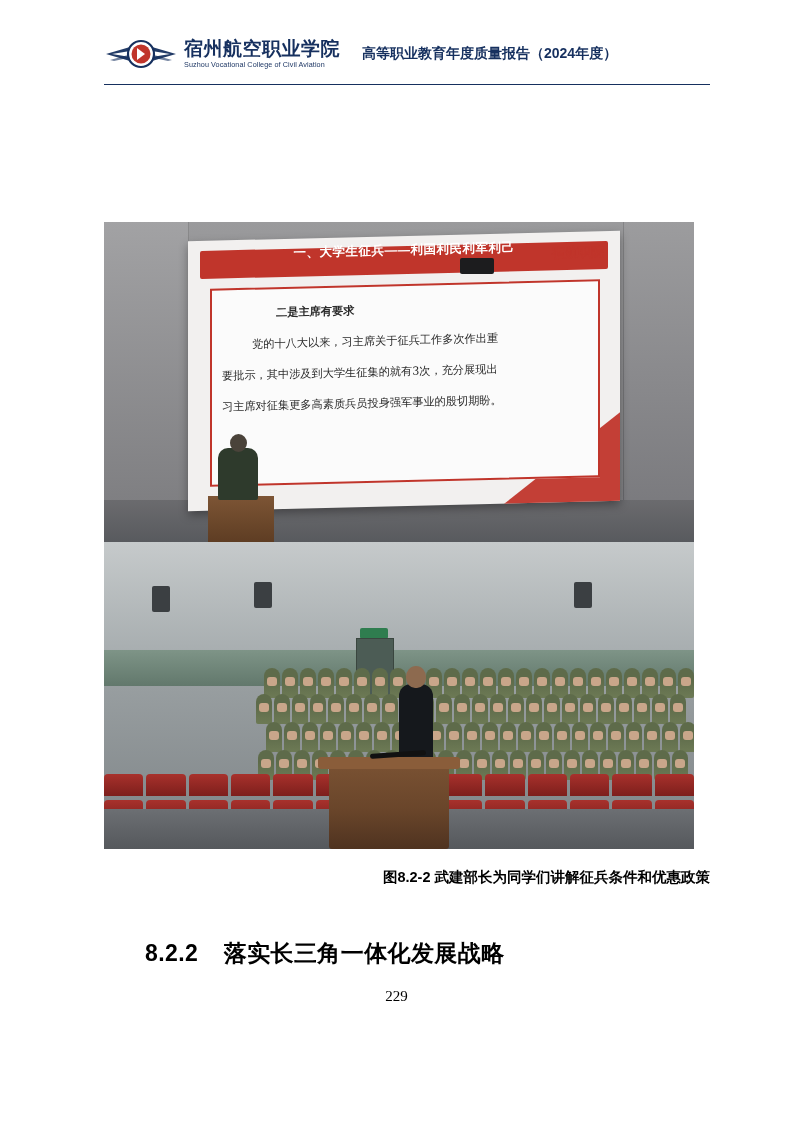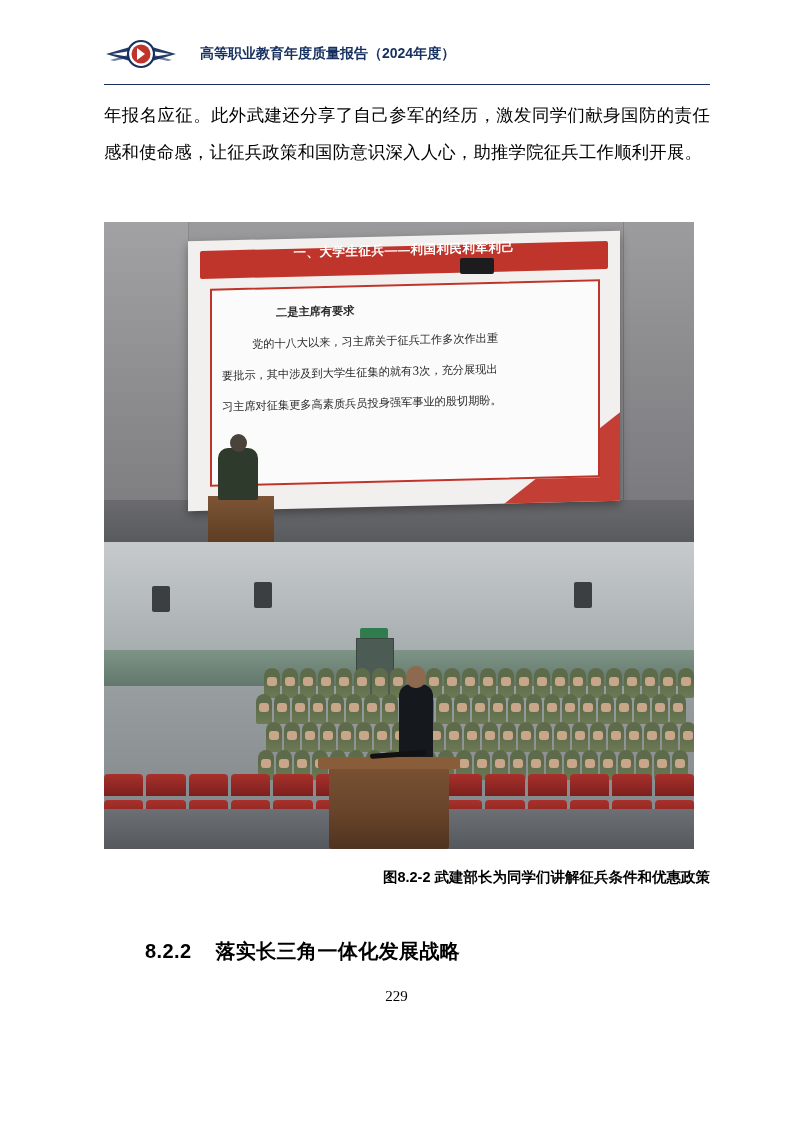--- a/index.html
+++ b/index.html
@@ -370,21 +370,21 @@
     color: #000;
   }
 
   
   .section-heading {
     position: absolute;
     left: 145px;
     top: 938px;
     font-family: "Liberation Sans", sans-serif;
     font-weight: bold;
-    font-size: 20px;
+    font-size: 23px;
     letter-spacing: 0.4px;
     color: #000;
   }
 
   
   .page-number {
     position: absolute;
     left: 0;
     top: 988px;
     width: 793px;
@@ -408,27 +408,30 @@
               <path d="M2 20 L26 13 L26 17 L8 20 L26 23 L26 27 Z" opacity="0.95"></path>
               <path d="M72 20 L48 13 L48 17 L66 20 L48 23 L48 27 Z" opacity="0.95"></path>
               <path d="M6 26 L24 21 L24 24 L10 27 Z" opacity="0.6"></path>
               <path d="M68 26 L50 21 L50 24 L64 27 Z" opacity="0.6"></path>
             </g>
             <circle cx="37" cy="20" r="13" fill="#ffffff" stroke="#16305f" stroke-width="2.2"></circle>
             <circle cx="37" cy="20" r="9.5" fill="#c0352b"></circle>
             <path d="M33 14 L41 20 L33 26 Z" fill="#ffffff"></path>
           </svg>
         </span>
+        <span class="logo-text">
+          <span class="logo-cn">宿州航空职业学院</span>
+          <span class="logo-en">Suzhou Vocational College of Civil Aviation</span>
+        </span>
       </div>
       <div class="header-title">高等职业教育年度质量报告（2024年度）</div>
     </div>
   </div>
   <div class="header-rule"></div>
 
-  <div class="body-text">年报名应征。此外武建还分享了自己参军的经历，激发同学们献身国防的责任感和使命感，让征兵政策和国防意识深入人心，助推学院征兵工作顺利开展。</div>
 
   <div class="figure">
 
     <div class="photo photo-top">
       <div class="wallbg"></div>
       <div class="wall-left-top"></div>
       <div class="wall-right-top"></div>
       <div class="floor-top"></div>
 
       <div class="screen">

